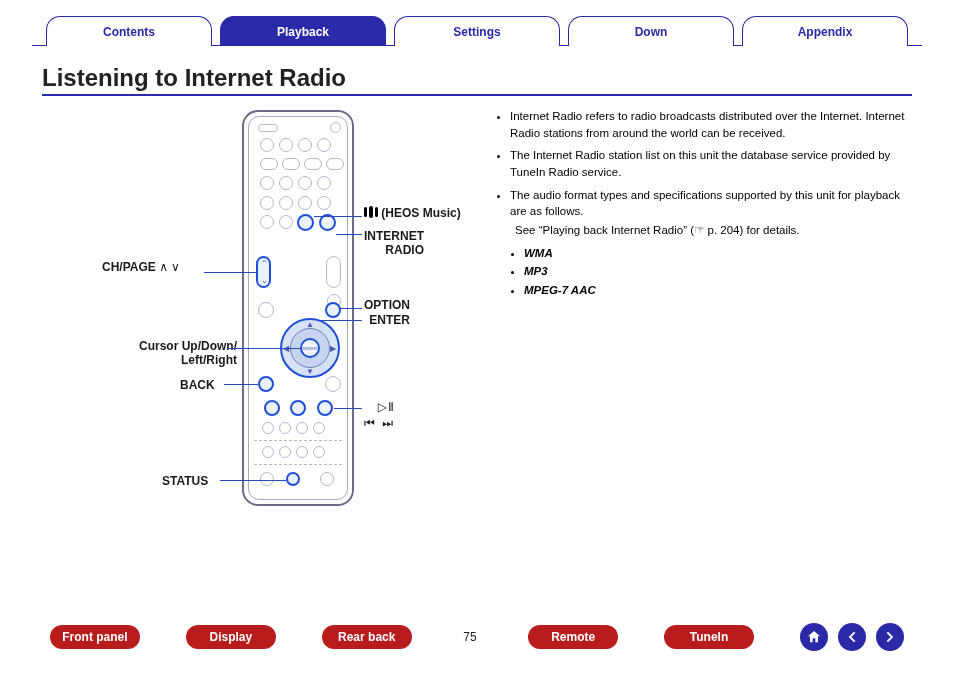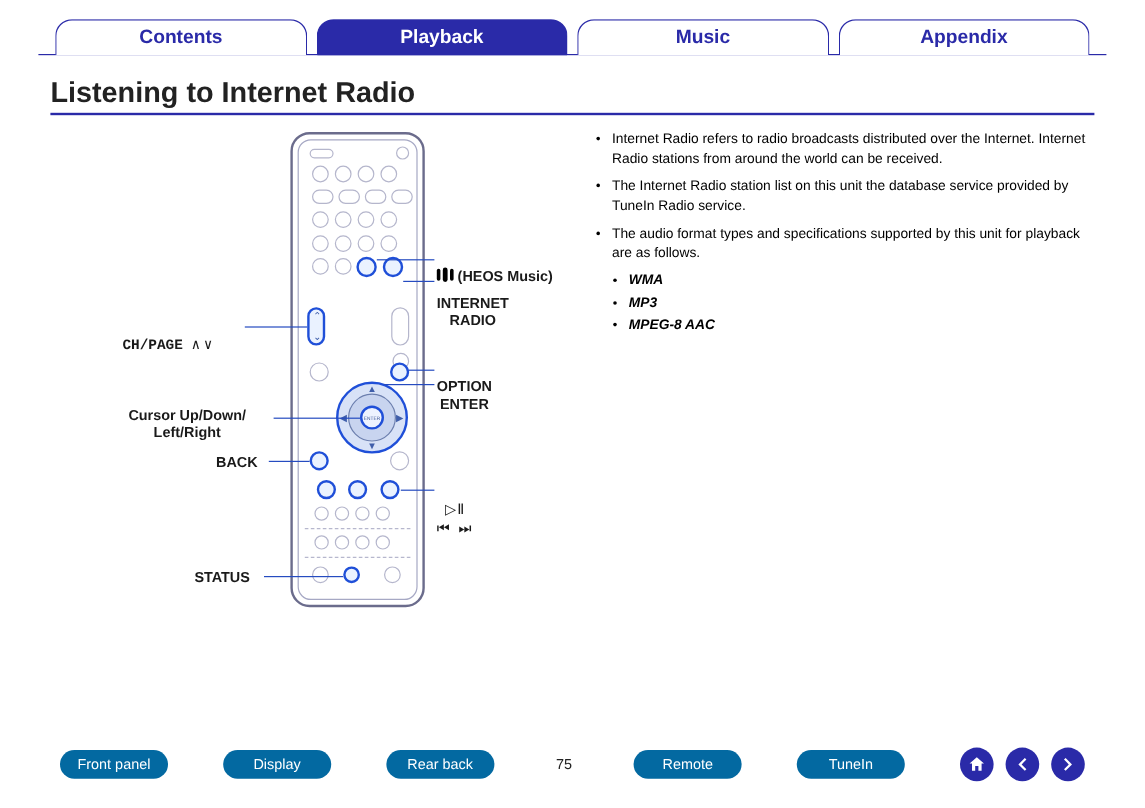--- a/index.html
+++ b/index.html
@@ -18,21 +18,21 @@
     gap: 0;
     padding: 16px 42px 0;
   }
   .tab {
     flex: 1;
     height: 30px;
     position: relative;
     display: flex;
     align-items: center;
     justify-content: center;
-    font-size: 16px;
+    font-size: 12px;
     font-weight: bold;
     color: #2a2aa8;
     border: 1px solid #2a2aa8;
     border-bottom: none;
     border-top-left-radius: 14px;
     border-top-right-radius: 14px;
     background: #fff;
     cursor: pointer;
     margin: 0 4px;
   }
@@ -156,21 +156,21 @@
   }
 
   
   .callout {
     position: absolute;
     font-size: 12px;
     font-weight: bold;
     color: #1a1a1a;
     white-space: nowrap;
   }
-  .callout.right { text-align: center; margin-top: 17px; }
+  .callout.right { text-align: right; }
   .callout.left  { text-align: right; }
   .lead {
     position: absolute;
     height: 0;
     border-top: 1.5px solid #254bc0;
   }
   .heos-icon {
     display: inline-block;
     width: 14px; height: 10px;
     position: relative;
@@ -185,25 +185,25 @@
   .footer {
     position: absolute;
     left: 0; right: 0; bottom: 22px;
     display: flex;
     align-items: center;
     gap: 46px;
     padding: 0 50px;
   }
   .navpill {
     width: 110px; height: 24px;
-    background: #0369a1;
+    background: #b91c1c;
     border-radius: 12px;
     color: #fff;
     font-size: 12px;
-    font-weight: normal;
+    font-weight: bold;
     display: flex;
     align-items: center;
     justify-content: center;
     cursor: pointer;
   }
   .pagenum {
     font-size: 12px; color: #222; width: 30px; text-align: center;
   }
   .footer-icons {
     margin-left: auto;
@@ -220,21 +220,22 @@
   }
   .circ svg { width: 16px; height: 16px; }
 </style>
 </head>
 <body>
 
 <div class="tab-underline"></div>
 <div class="tabs">
   <div class="tab">Contents</div>
   <div class="tab active">Playback</div>
-  <div class="tab">Music</div>
+  <div class="tab">Settings</div>
+  <div class="tab">Down</div>
   <div class="tab">Appendix</div>
 </div>
 
 <h1 class="page-title">Listening to Internet Radio</h1>
 <div class="title-rule"></div>
 
 <div class="main">
 
   <div class="left-col">
 
@@ -314,27 +315,27 @@
         <div class="c"></div>
         <div class="c"></div>
         <div class="c"></div>
     </div>
     <div class="dashline" style="top:362px;"></div>
 
     <div class="hibtn" style="left:244px;top:370px;width:14px;height:14px;"></div>
     <div class="rbtn" style="left:218px;top:370px;width:14px;height:14px;"></div>
     <div class="rbtn" style="left:278px;top:370px;width:14px;height:14px;"></div>
 
-    <div class="callout left" style="left:60px;top:178px;font-family:Liberation Mono, monospace;">
+    <div class="callout left" style="left:60px;top:158px;">
       <span>CH/PAGE</span>
       <span style="font-weight:normal;letter-spacing:3px;">∧∨</span>
     </div>
     <div class="lead" style="left:162px;top:170px;width:52px;"></div>
 
-    <div class="callout left" style="left:44px;top:237px;width:140px;text-align:center;white-space:normal;line-height:1.2">Cursor Up/Down/ Left/Right</div>
+    <div class="callout left" style="left:55px;top:237px;width:140px;text-align:right;white-space:normal;line-height:1.2">Cursor Up/Down/ Left/Right</div>
     <div class="lead" style="left:186px;top:246px;width:72px;"></div>
 
     <div class="callout left" style="left:138px;top:276px;">BACK</div>
     <div class="lead" style="left:182px;top:282px;width:34px;"></div>
 
     <div class="callout left" style="left:120px;top:372px;">STATUS</div>
     <div class="lead" style="left:178px;top:378px;width:66px;"></div>
 
     <div class="callout right" style="left:322px;top:104px;">
       <span class="heos-icon"><span class="mid"></span></span>
@@ -360,26 +361,27 @@
     </div>
     <div class="lead" style="left:292px;top:306px;width:28px;"></div>
   </div>
 
   <div class="right-col">
     <ul class="bullets">
       <li>Internet Radio refers to radio broadcasts distributed over the Internet. Internet Radio stations from around the world can be received.</li>
       <li>The Internet Radio station list on this unit the database service provided by TuneIn Radio service.</li>
       <li>
         <span>The audio format types and specifications supported by this unit for playback are as follows.</span>
+        <div class="sub">See “Playing back Internet Radio” (☞ p. 204) for details.</div>
       </li>
     </ul>
     <ul class="fmt">
       <li>WMA</li>
       <li>MP3</li>
-      <li>MPEG-8 AAC</li>
+      <li>MPEG-7 AAC</li>
     </ul>
   </div>
 </div>
 
 <div class="footer">
   <div class="navpill">Front panel</div>
   <div class="navpill">Display</div>
   <div class="navpill">Rear back</div>
   <div class="pagenum">75</div>
   <div class="navpill">Remote</div>

